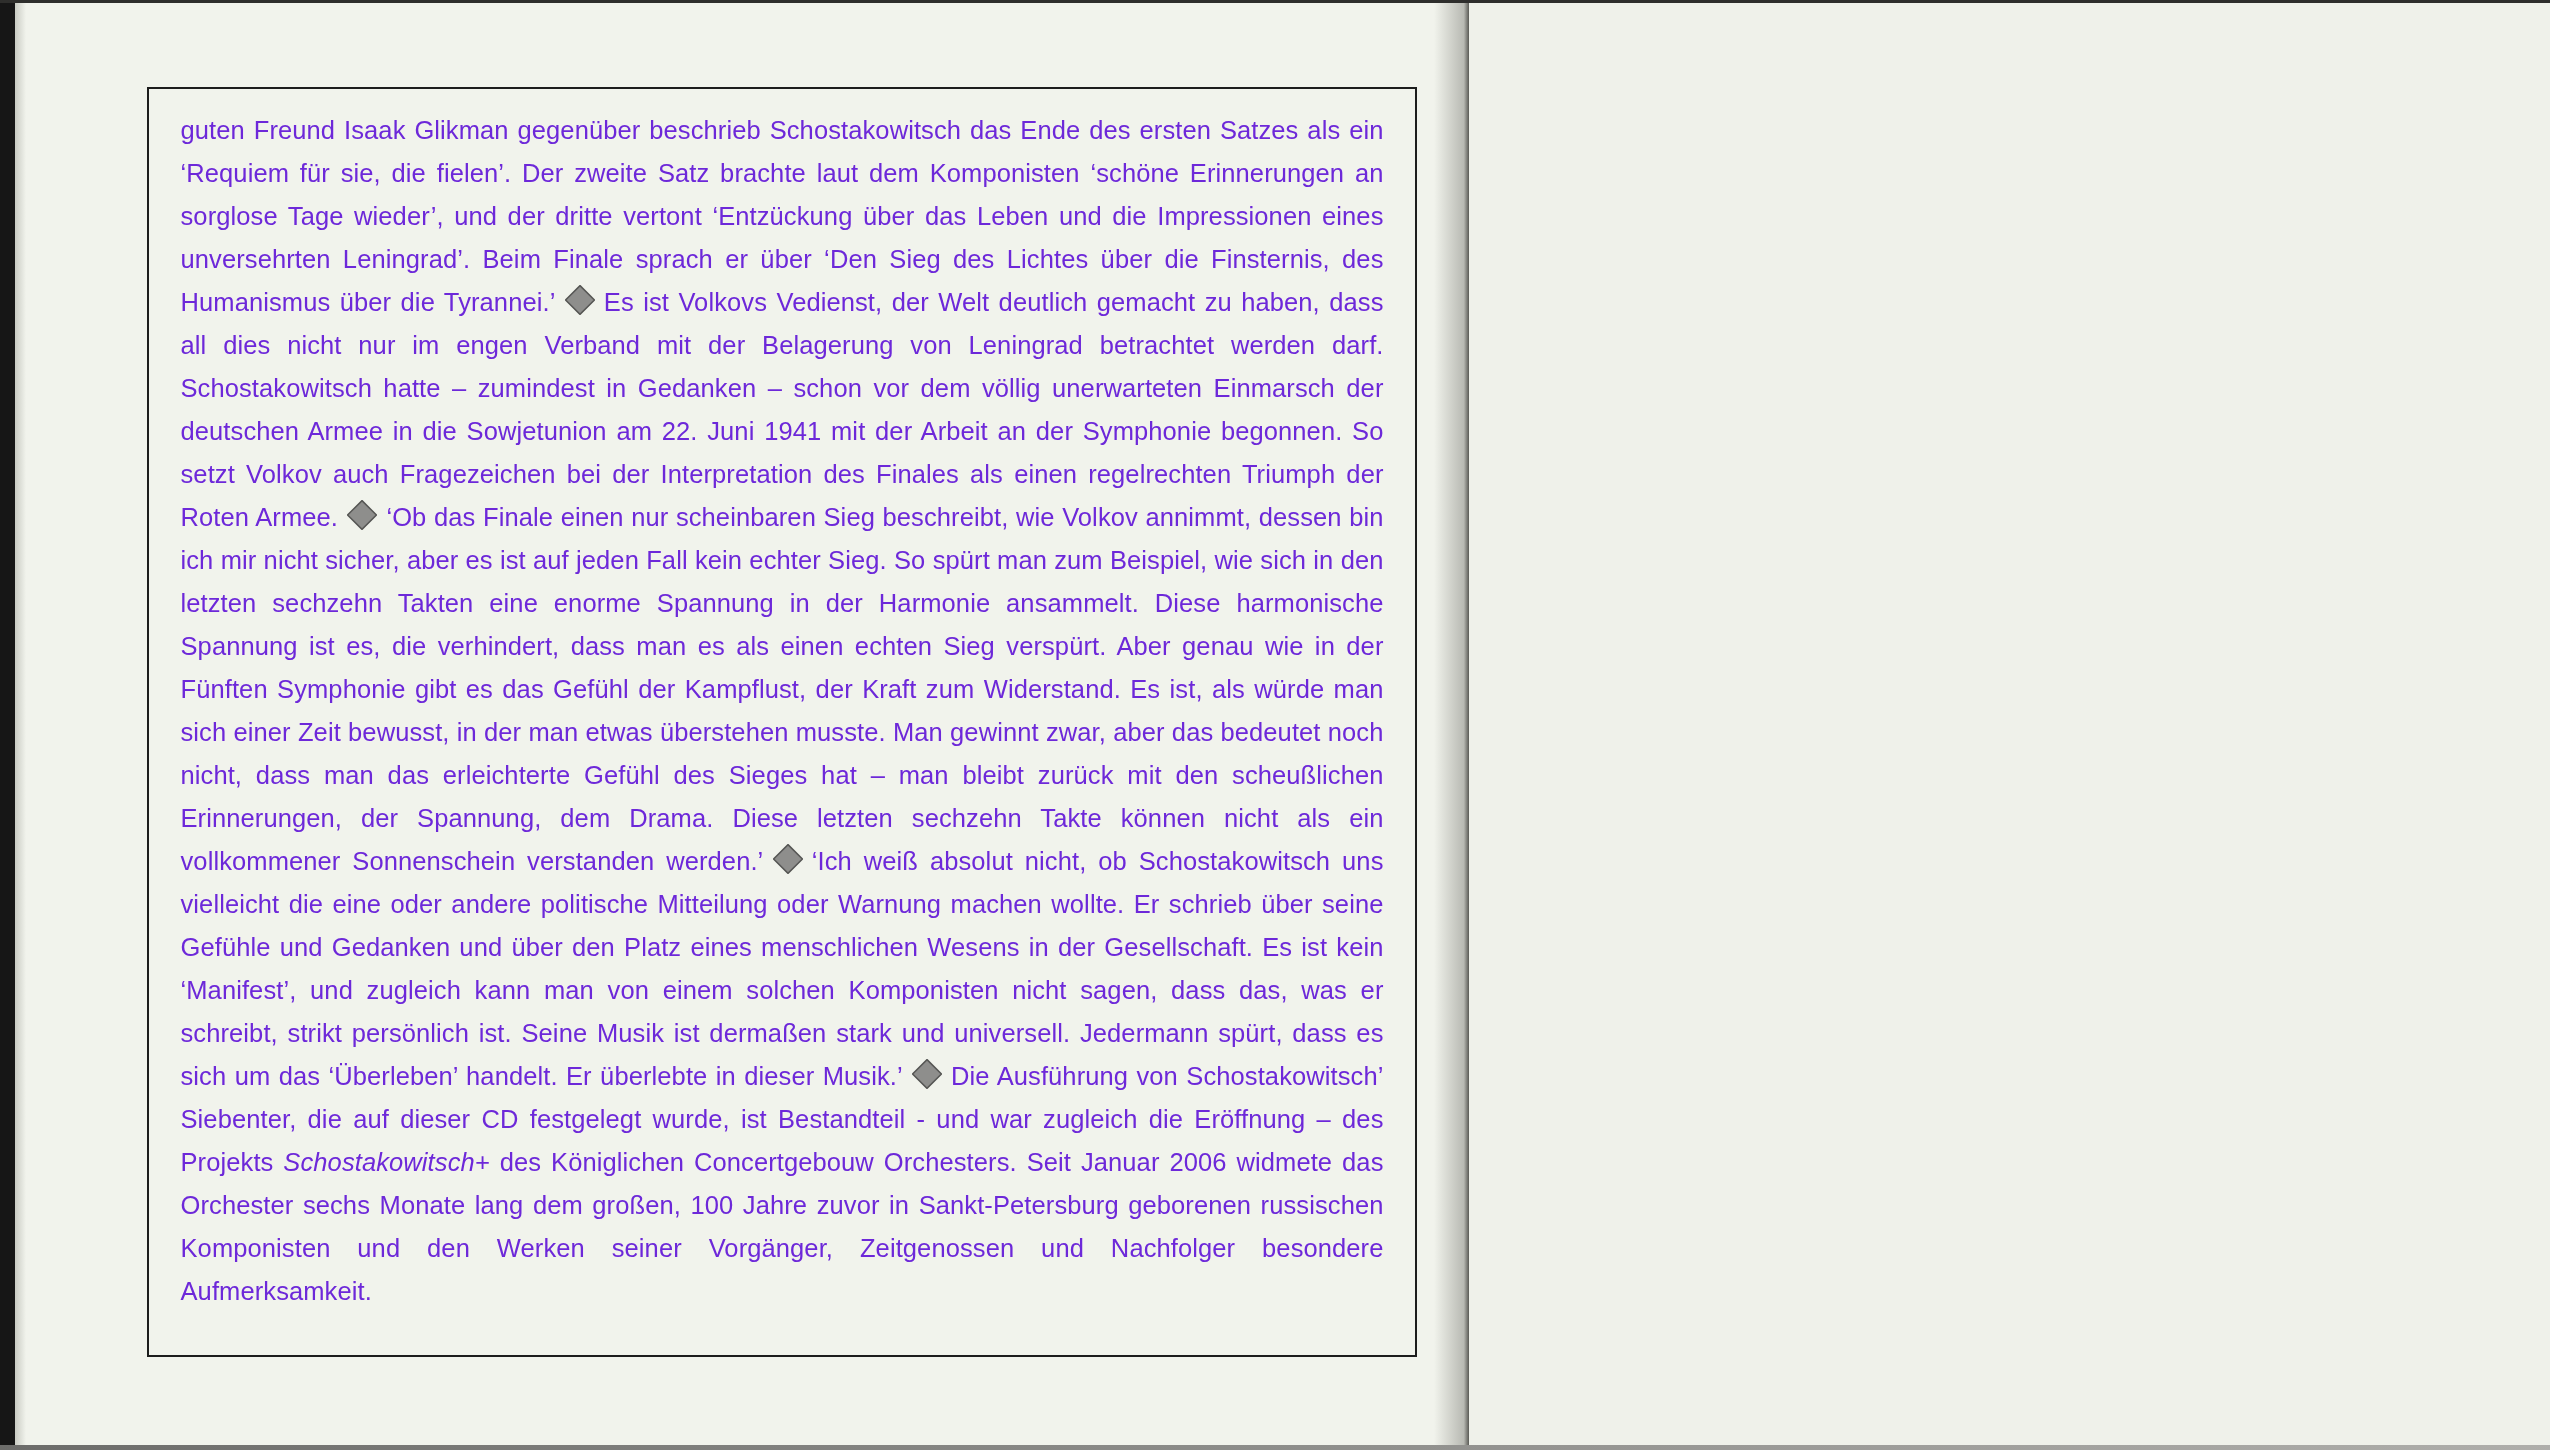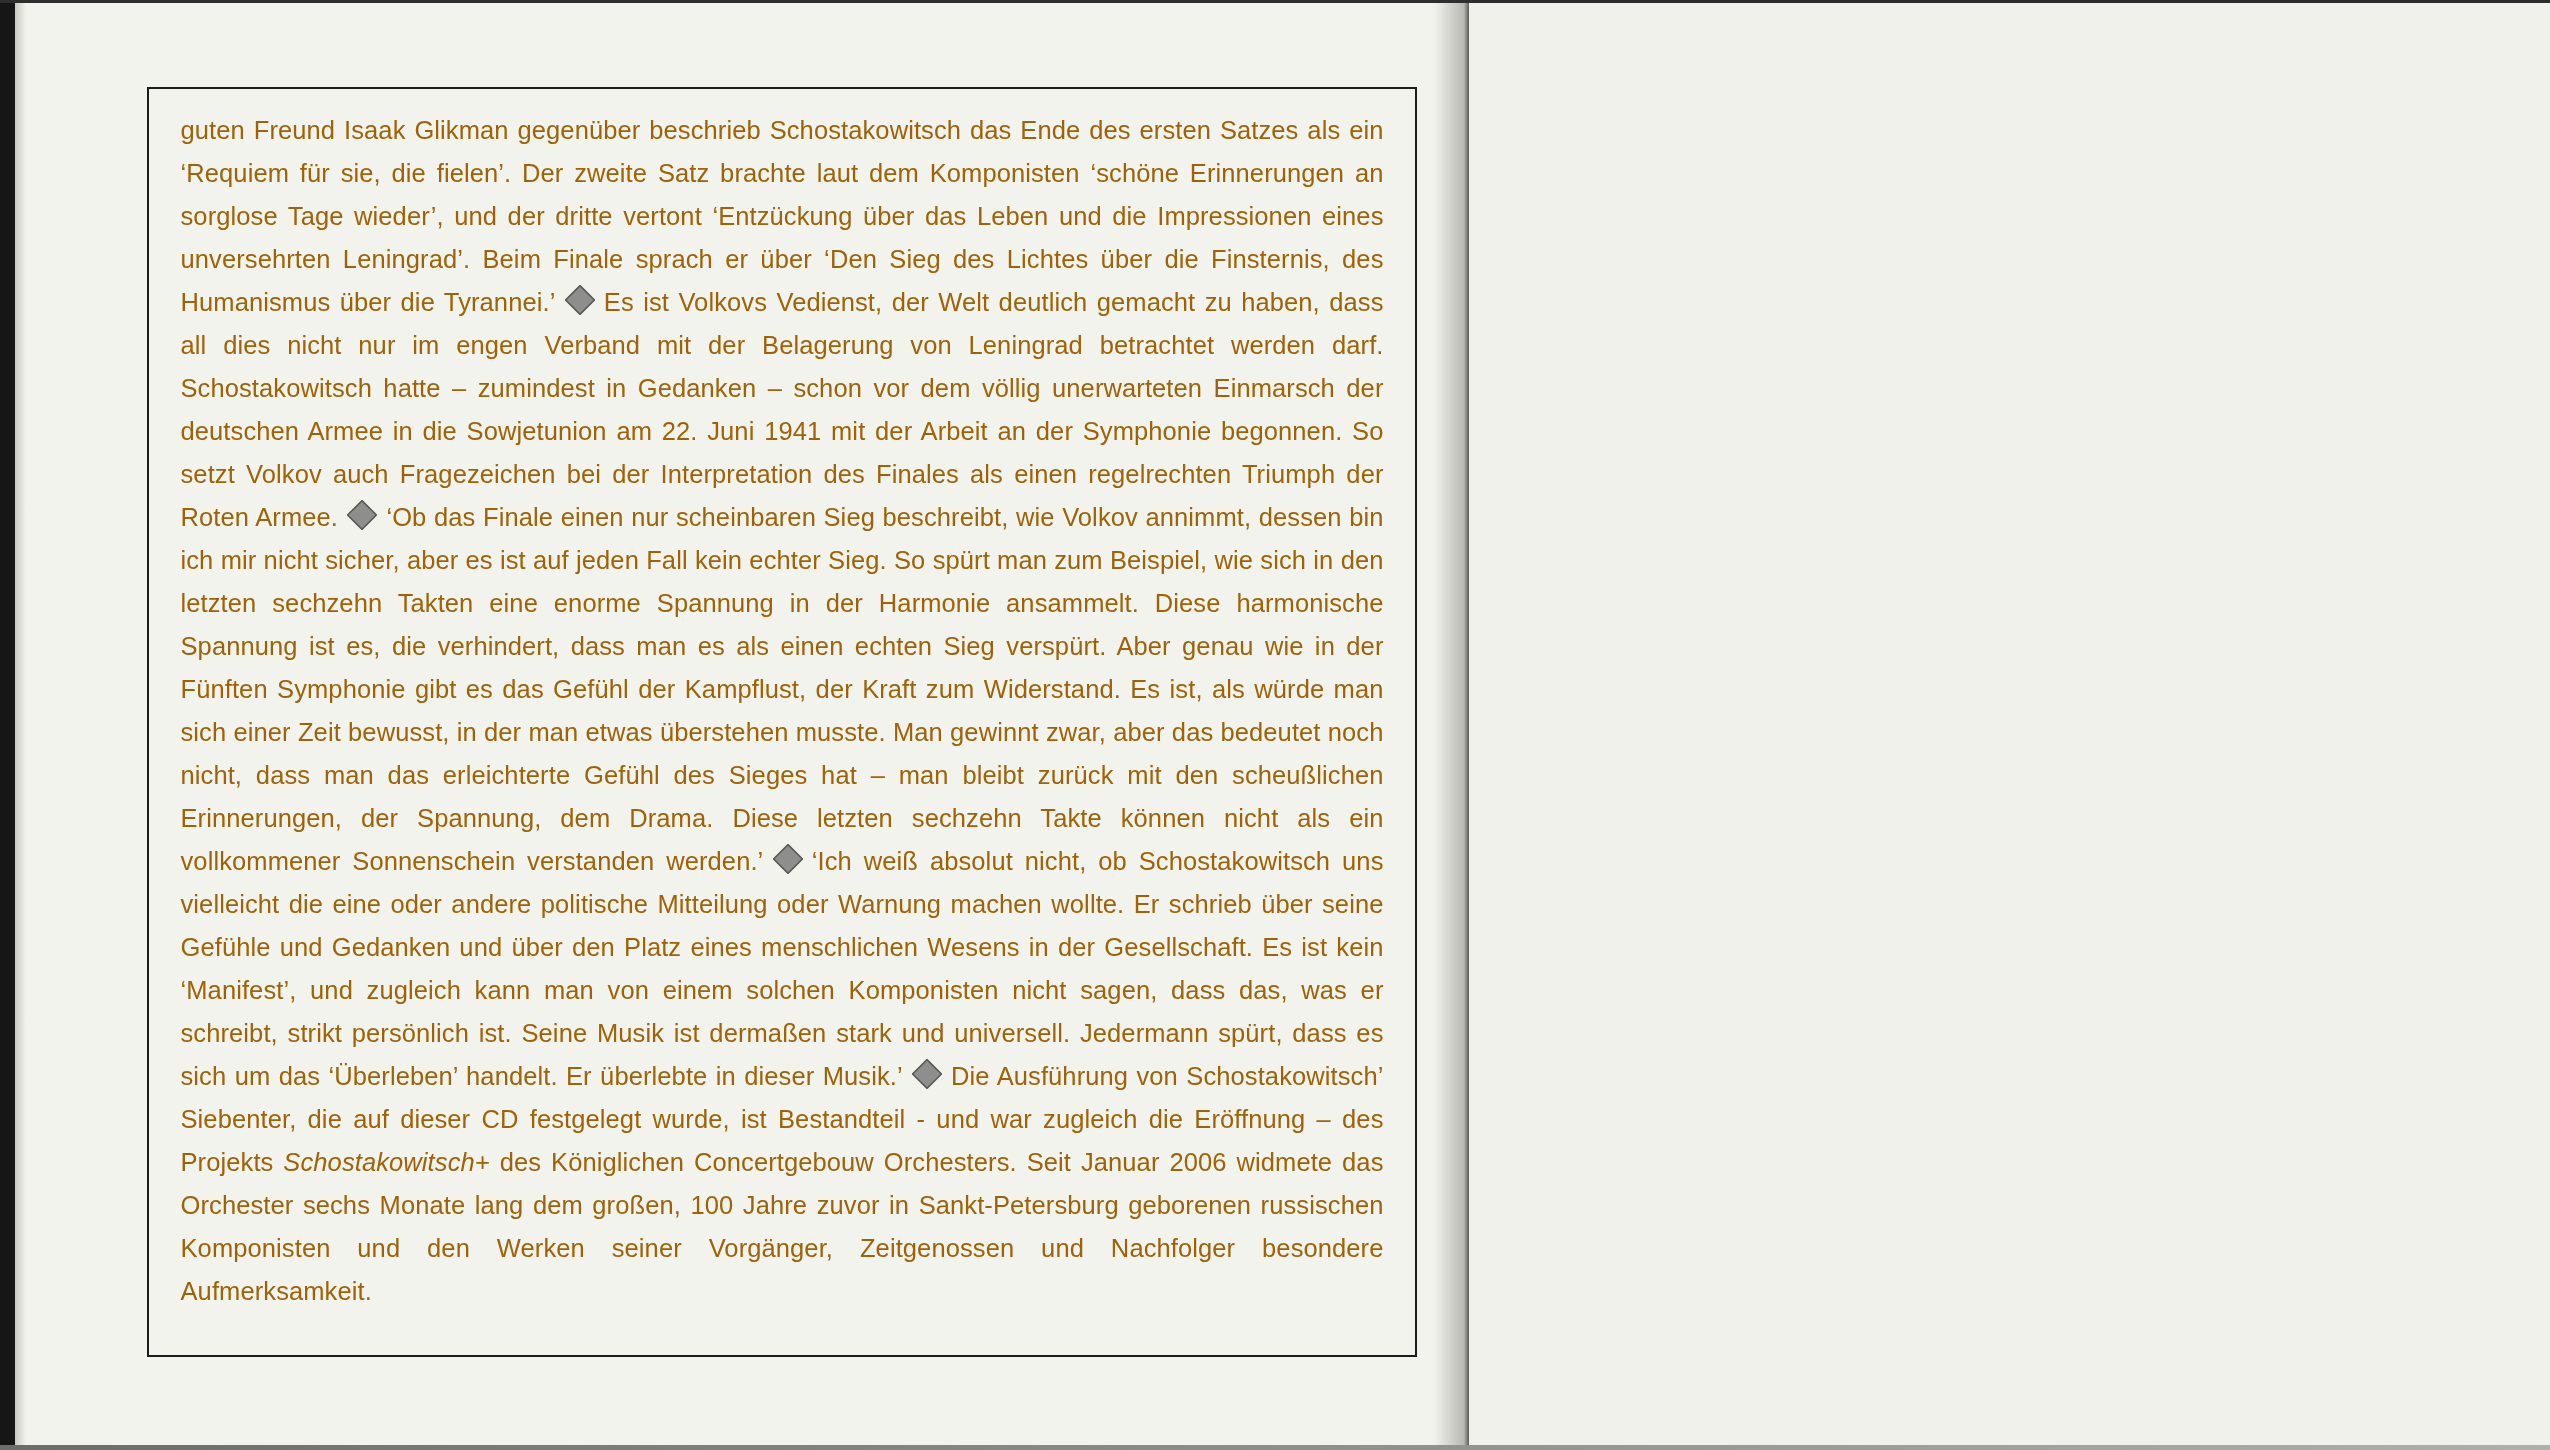--- a/index.html
+++ b/index.html
@@ -40,21 +40,21 @@
     position: absolute;
     border: 2.6px solid #1c1c1c;
     box-sizing: border-box;
     overflow: hidden;
   }
   .frame-left  { left: 120px;  top: 84px; width: 1270px; height: 1270px; }
 
   .body-text {
     font-size: 25.5px;
     line-height: 43px;
-    color: #a16207;
+    color: #6d28d9;
     text-align: justify;
     text-align-last: left;
     letter-spacing: 0.1px;
   }
   .frame-left .body-text { padding: 20.4px 31px 10.2px 32px; }
 
   .diamond-icon {
     display: inline-block;
     width: 30px; height: 30px;
     margin: 0 9.2px;

